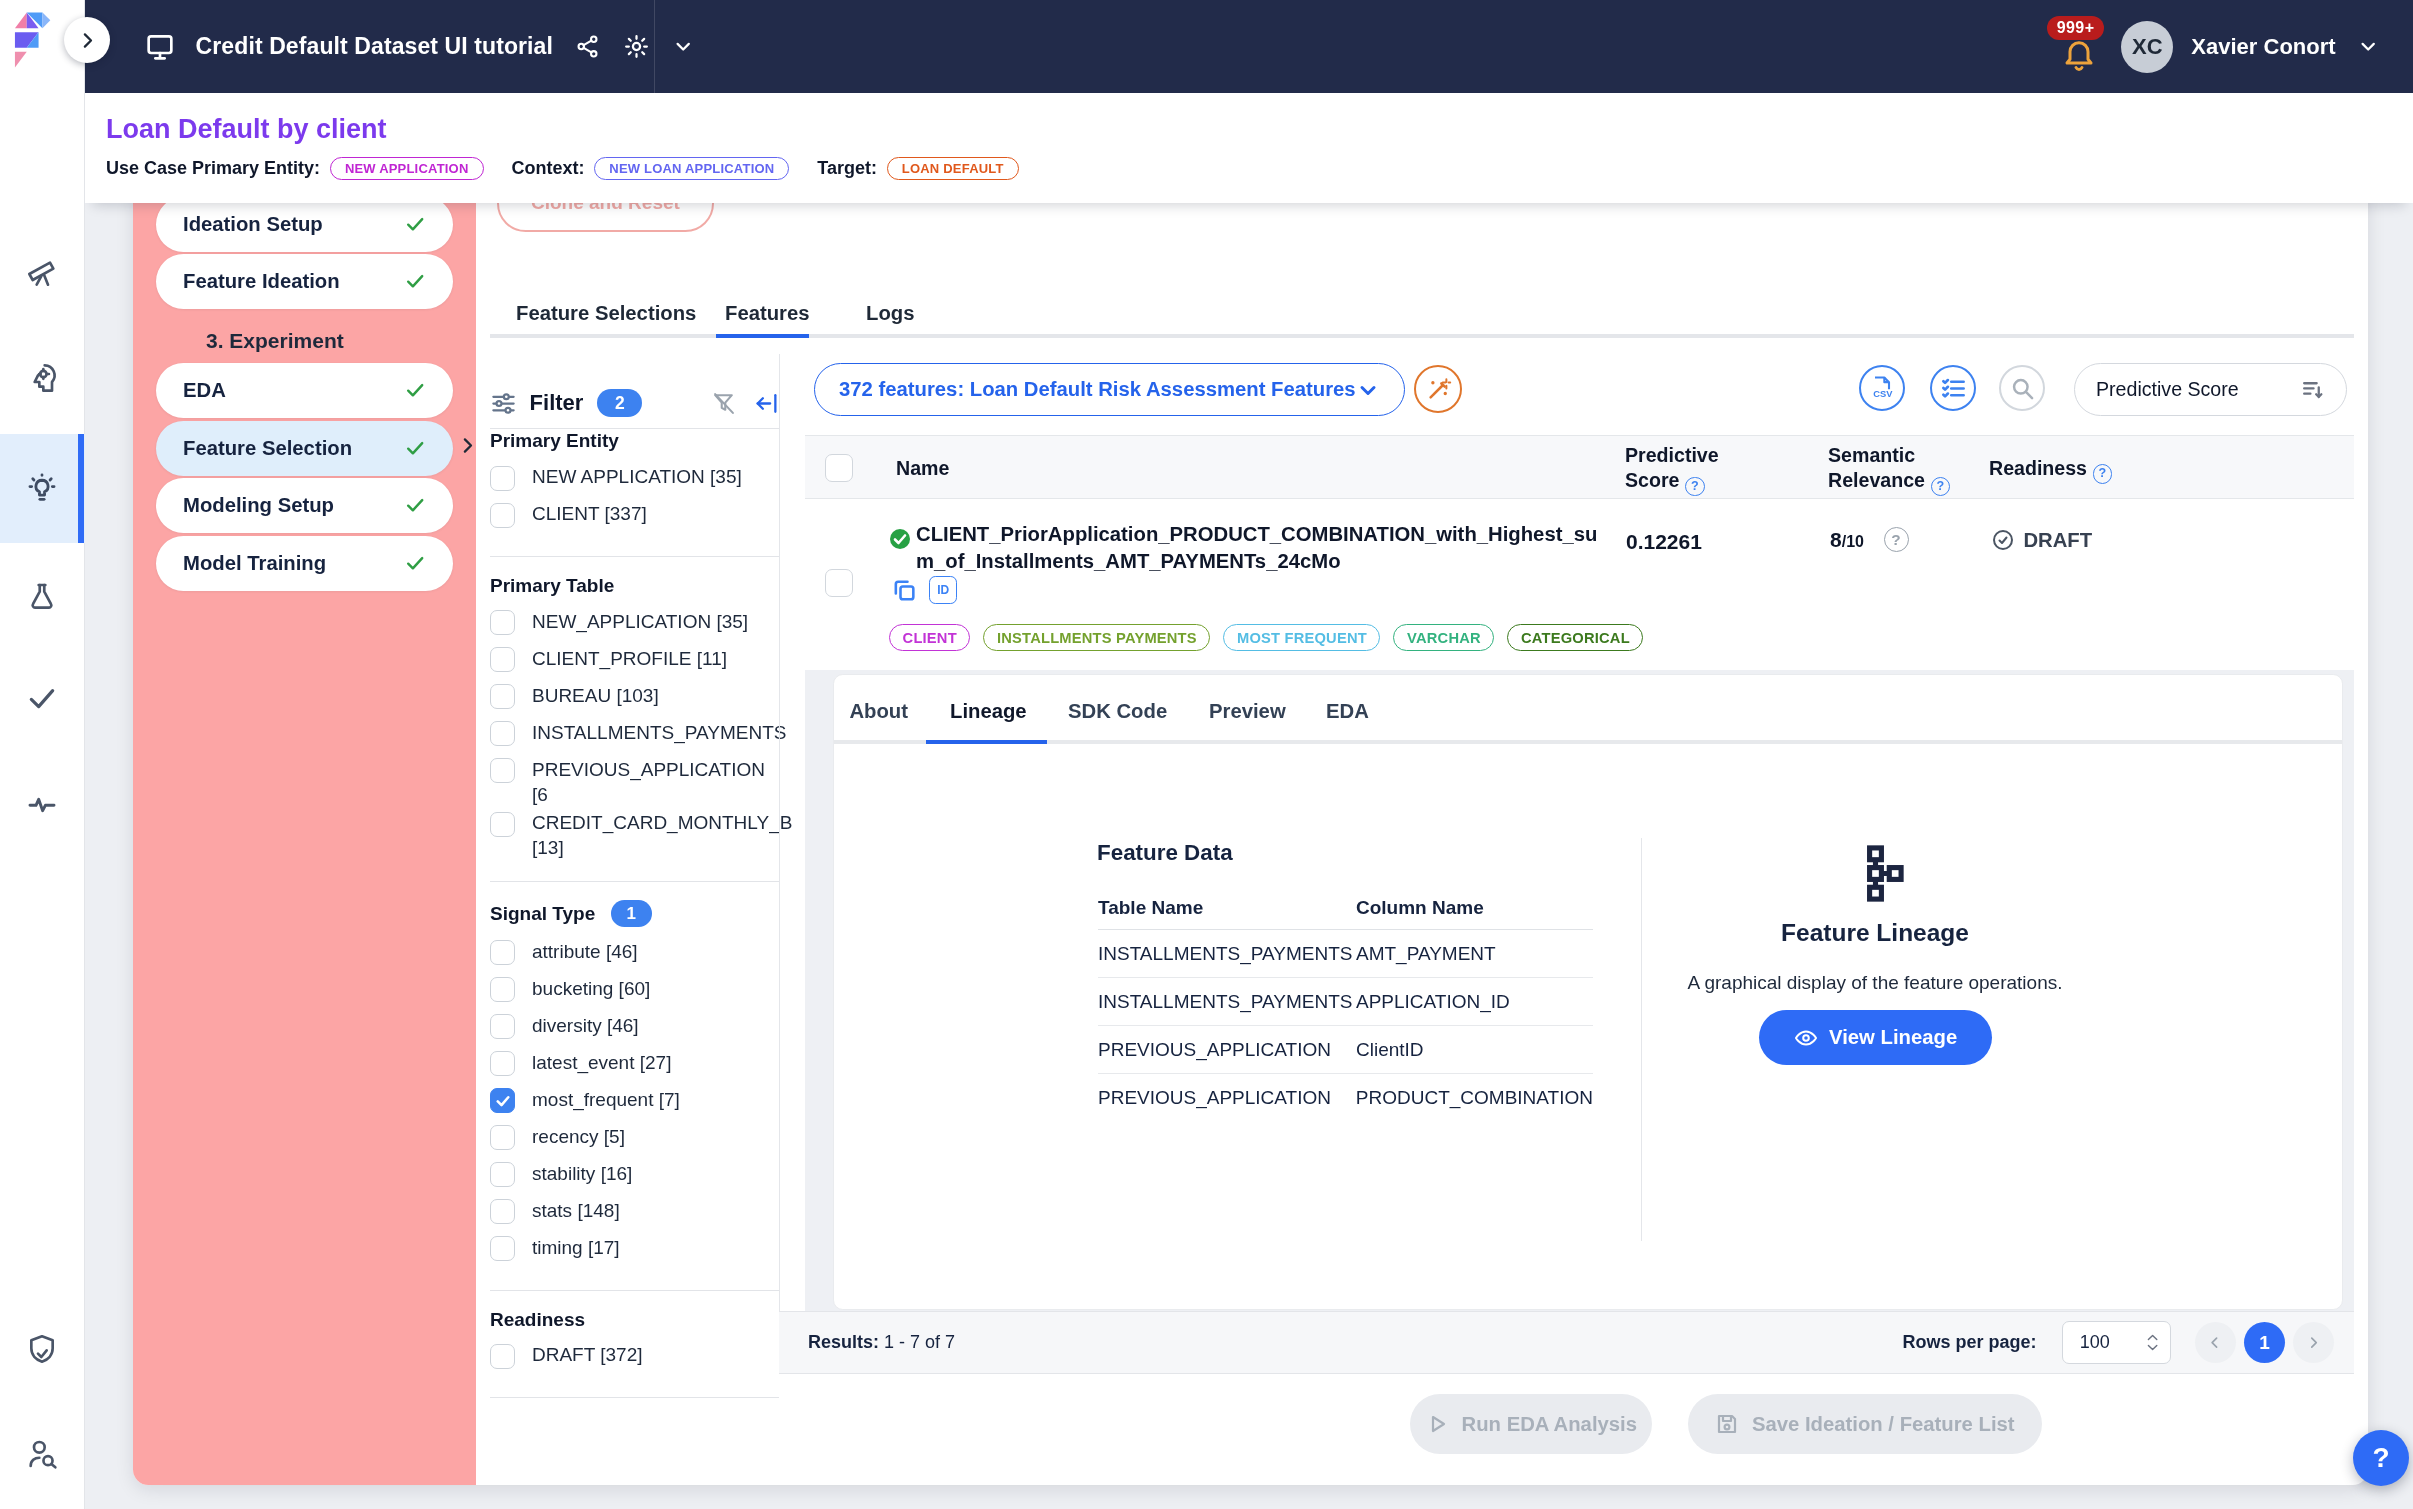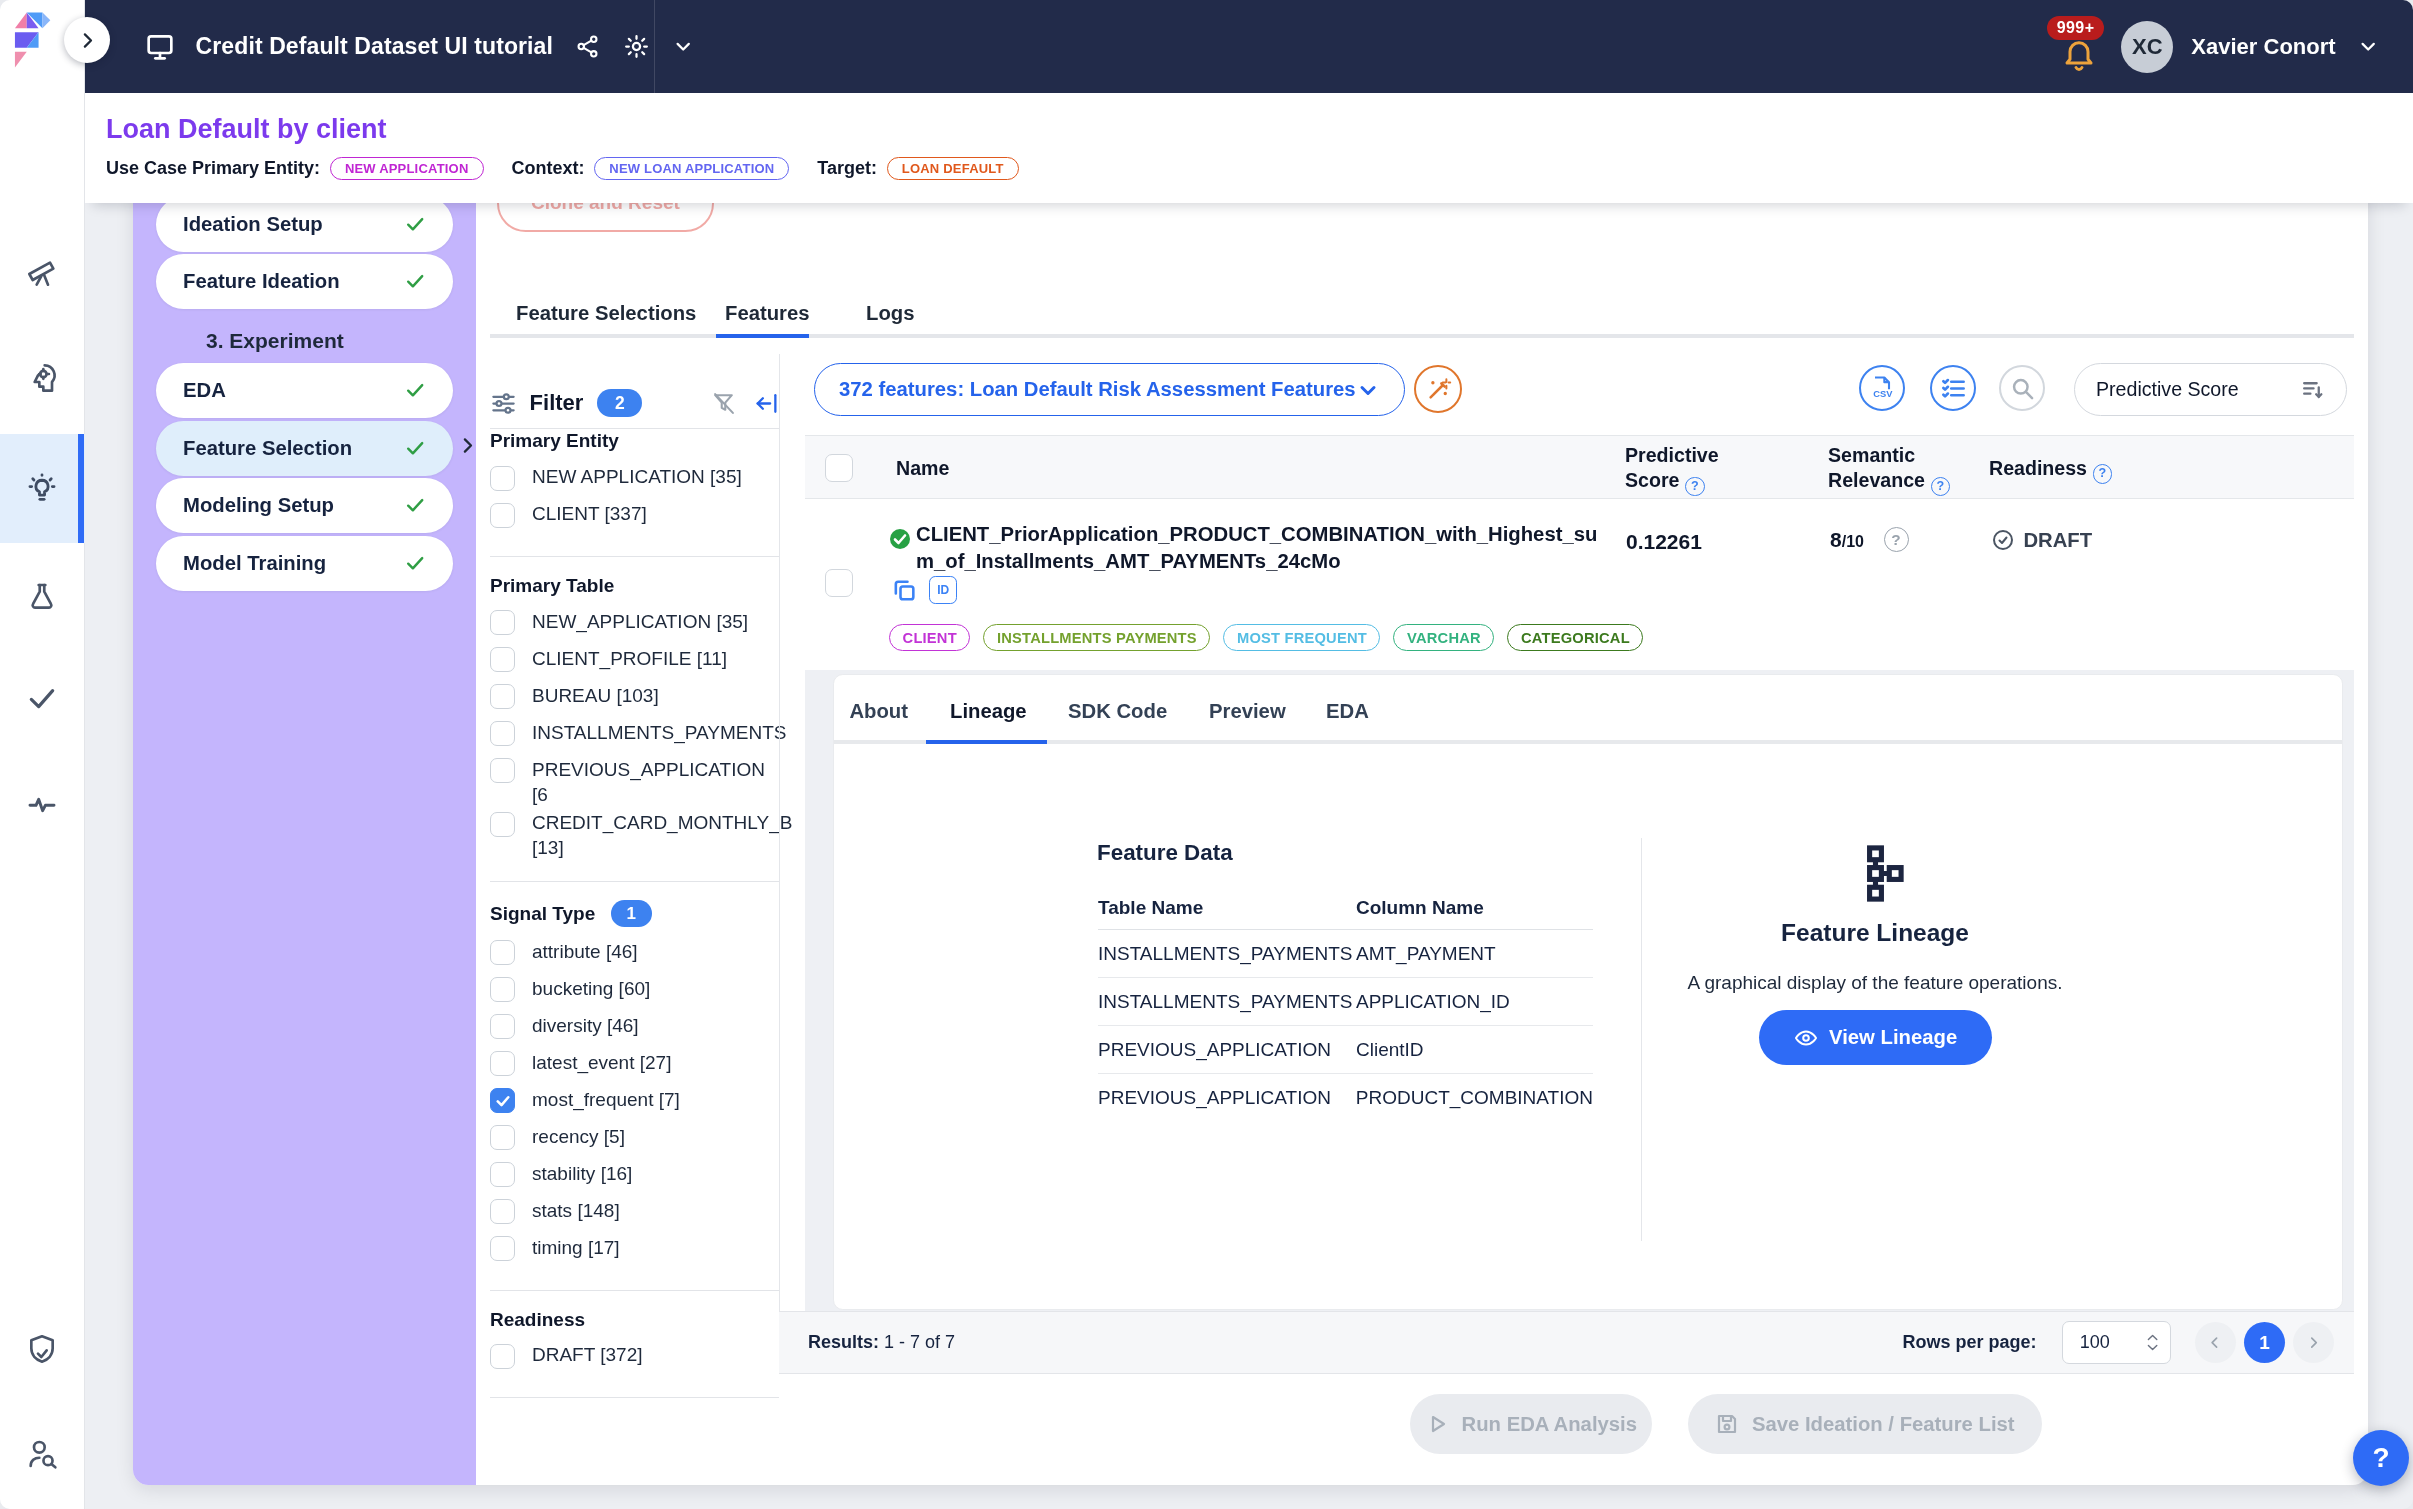--- a/index.html
+++ b/index.html
@@ -1,17 +1,17 @@
 <!DOCTYPE html>
 <html style="font-size:11.2px"><head>
 <meta charset="utf-8">
 <style>
   html,body{margin:0;padding:0;background:#e9ebef;}
   *{box-sizing:border-box;}
-  .page{position:relative;width:2413px;height:1509px;background:#edeff3;font-family:"Liberation Sans",sans-serif;color:#1e293b;overflow:hidden;border-radius:10px;}
+  .page{position:relative;width:2413px;height:1509px;background:#edeff3;font-family:"Liberation Sans",sans-serif;color:#1e293b;overflow:hidden;}
   svg{display:block;}
 
   
   .topbar{position:absolute;left:85px;right:0;top:0;height:93px;background:#222b4a;z-index:24;display:flex;align-items:center;}
   .tb-monitor{margin-left:59px;}
   .tb-title{margin-left:19.6px;font-size:23px;font-weight:700;color:#fff;letter-spacing:0.1px;white-space:nowrap;}
   .tb-ic{margin-left:22.4px;cursor:pointer;}
   .tb-divider{position:absolute;left:569px;top:0;bottom:0;width:0.7px;background:rgba(255,255,255,.14);}
   .tb-right{position:absolute;right:34px;top:0;height:93px;display:flex;align-items:center;}
   .bell-wrap{position:relative;width:52px;height:52px;}
@@ -33,21 +33,21 @@
   .subheader{position:absolute;left:85px;right:0;top:93px;height:110px;background:#fff;z-index:20;box-shadow:0 9.8px 12.6px -8.4px rgba(15,23,42,.22);}
   .page-title{position:absolute;left:21px;top:21px;font-size:27px;font-weight:700;color:#7c3aed;}
   .meta{position:absolute;left:21px;top:64px;display:flex;align-items:center;font-size:18px;font-weight:700;color:#0f172a;white-space:nowrap;}
   .meta-pill{border:1.8px solid;border-radius:700px;padding:2.8px 14px;font-size:13px;font-weight:700;margin:0 28px 0 9.8px;letter-spacing:0.2px;}
   .pill-magenta{color:#c026d3;border-color:#c026d3;}
   .pill-indigo{color:#6366f1;border-color:#6366f1;}
   .pill-orange{color:#e0581c;border-color:#e0581c;margin-right:0;}
 
   
   .card{position:absolute;left:133px;top:179px;width:2235px;height:1306px;background:#fff;border-radius:15.4px;box-shadow:0 4.2px 18px rgba(15,23,42,.10);z-index:10;}
-  .side{position:absolute;left:0;top:0;bottom:0;width:343px;background:#c4b5fd;border-radius:15.4px 0 0 15.4px;}
+  .side{position:absolute;left:0;top:0;bottom:0;width:343px;background:#fca5a5;border-radius:15.4px 0 0 15.4px;}
   .nav-pill{position:absolute;left:23px;width:297px;height:55px;background:#fff;border-radius:29px;box-shadow:0 0.7px 2.8px rgba(15,23,42,.07);display:flex;align-items:center;padding:0 27px;font-size:20.3px;font-weight:600;color:#16233f;cursor:pointer;}
   .nav-pill .nav-check{margin-left:auto;}
   .nav-pill.active{background:#dfeefb;}
   .side-heading{position:absolute;left:25px;top:150px;font-size:21px;font-weight:700;color:#1e293b;margin-left:48px;}
   .side-chevron{position:absolute;left:324px;top:256px;cursor:pointer;}
 
   .main{position:absolute;left:343px;right:0;top:0;bottom:0;}
   .clone-btn{position:absolute;left:21px;top:-4.2px;height:57px;padding:0 32px;border:2.1px solid #e5584f;color:#e5584f;background:#fff;border-radius:31px;font-size:19px;font-weight:700;opacity:.5;display:flex;align-items:center;cursor:pointer;font-family:"Liberation Sans",sans-serif;}
 
   .tab-label{position:absolute;top:123px;font-size:20.3px;font-weight:600;color:#1f2937;cursor:pointer;}

